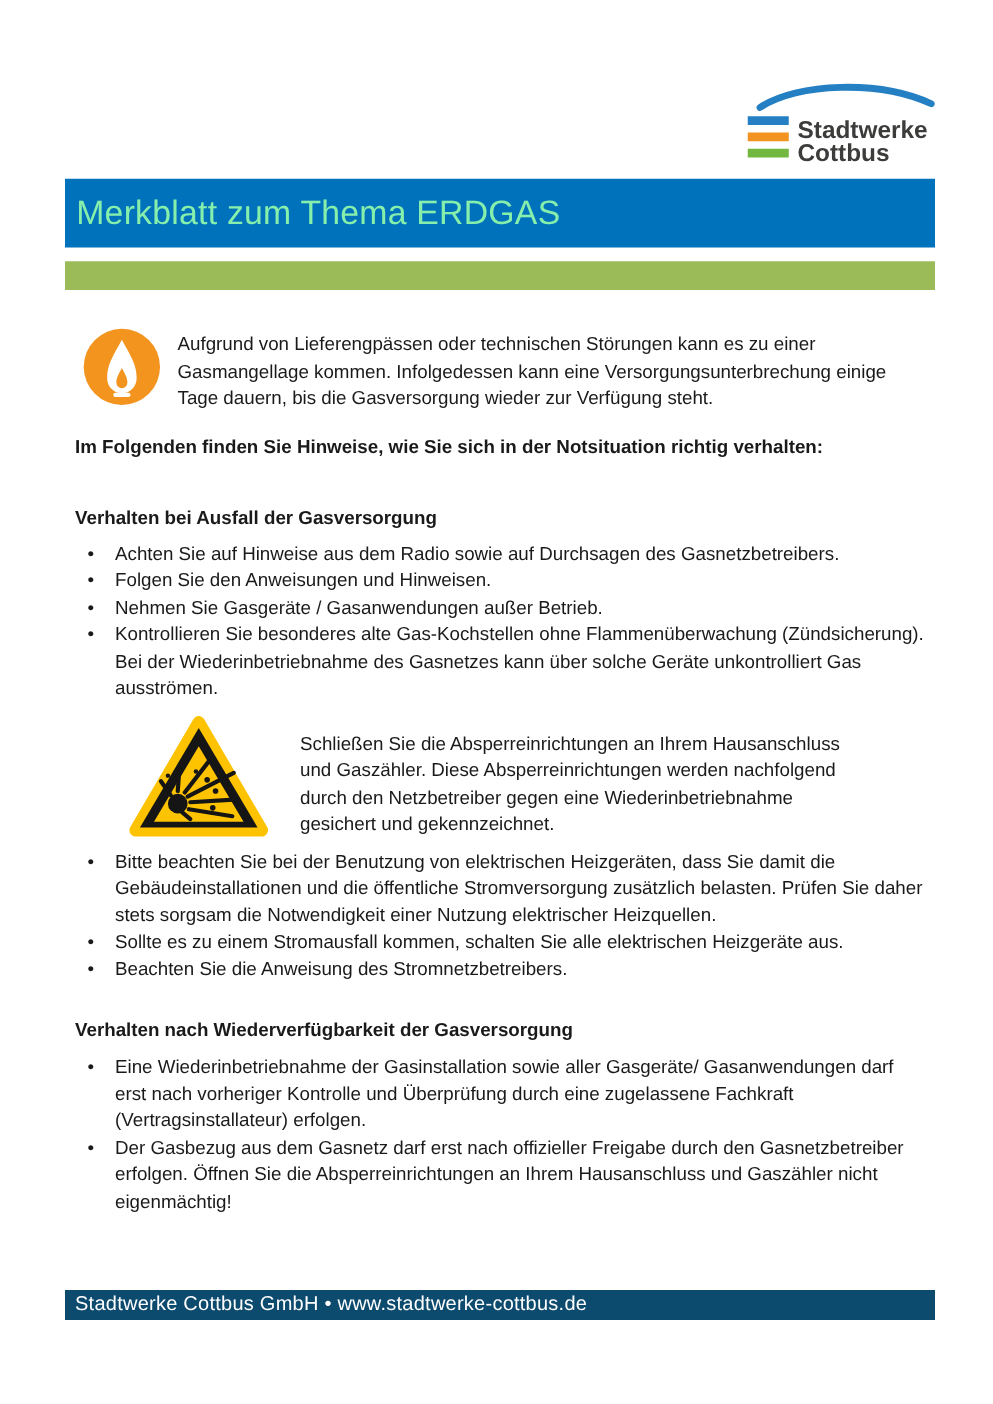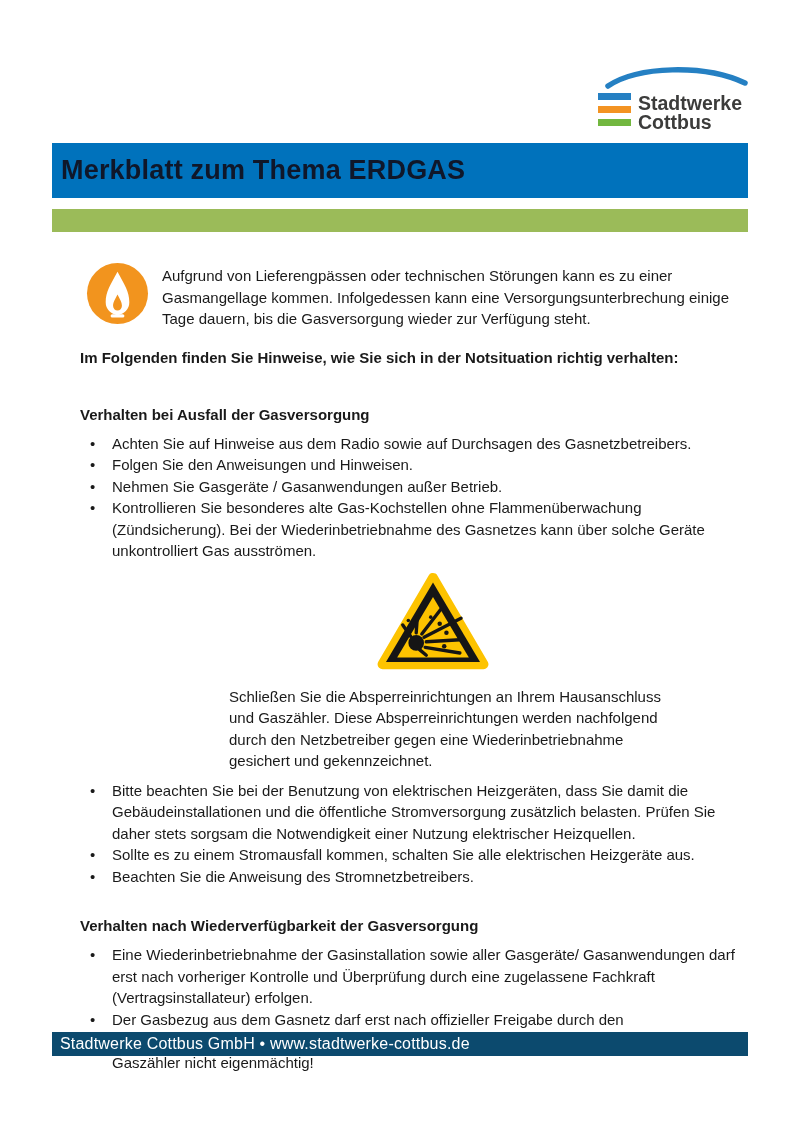--- a/index.html
+++ b/index.html
@@ -17,33 +17,33 @@
     width: 152px; height: 66px;
   }
   .title-bar {
     position: absolute;
     top: 143px; left: 52px; right: 46px;
     height: 55px;
     display: flex; align-items: center;
     padding-left: 9px;
   }
   .title-bar h1 {
-    color: #0f172a;
+    color: #86efac;
     font-size: 27px;
-    font-weight: 700;
+    font-weight: 400;
     letter-spacing: 0.2px;
   }
   .accent-bar {
     position: absolute;
     top: 209px; left: 52px; right: 46px;
     height: 23px;
   }
   .content {
     position: absolute;
-    top: 232px; left: 0; right: 0; padding-left: 20px;
+    top: 232px; left: 0; right: 0;
   }
   .intro-row {
     margin: 30px 52px 0 66px;
     display: flex;
     align-items: flex-start;
   }
   .flame-wrap { width: 63px; height: 63px; flex: 0 0 63px; }
   .intro-text {
     margin-left: 13px;
     padding-top: 3px;
@@ -75,22 +75,21 @@
   }
   ul.bullets li::before {
     content: "\2022";
     position: absolute;
     left: 10px;
     top: 0;
   }
   .warning-row {
     margin: 8px 52px 0 103px;
     display: flex;
-    align-items: center;
-    flex-direction: column;
+    align-items: flex-end;
   }
   .triangle-wrap { width: 112px; height: 101px; flex: 0 0 112px; }
   .warning-text {
     margin-left: 25px;
     padding-top: 4px;
     width: 432px;
     font-size: 15px;
     line-height: 21.5px;
   }
   .bullets-electric { margin-top: 14px; }

